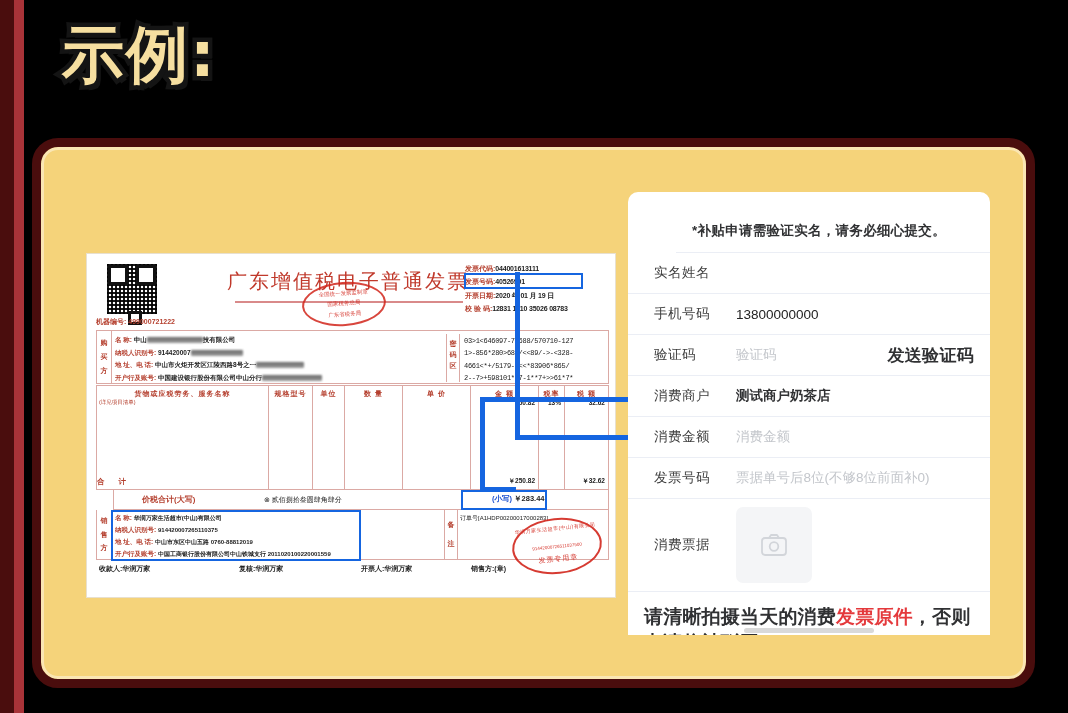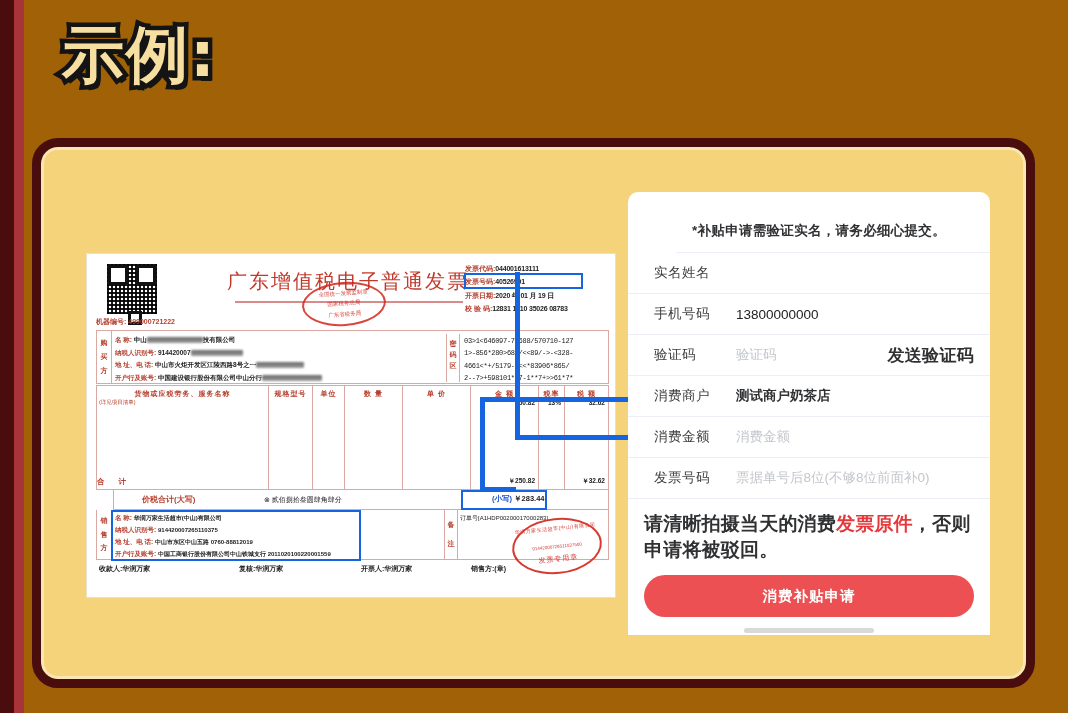--- a/index.html
+++ b/index.html
@@ -7,21 +7,21 @@
     width: 1068px; height: 713px;
     font-family: "Liberation Sans", "DejaVu Sans", sans-serif;
     overflow: hidden;
   }
   body { background: #b8383c; position: relative; }
 
   
   .page-frame {
     position: absolute;
     left: 0; top: 0; right: 0; bottom: 0;
-    background: #a16207;
+    background: #000000;
   }
   .left-stripe {
     position: absolute; left: 0; top: 0; width: 14px; height: 713px;
     background: #4a0d0d;
   }
   .left-stripe2 {
     position: absolute; left: 14px; top: 0; width: 10px; height: 713px;
     background: #a83338;
   }
 
@@ -476,20 +476,30 @@
     <div class="f-row">
       <div class="f-label">消费金额</div>
       <div class="f-value ph">消费金额</div>
     </div>
 
     <div class="f-row">
       <div class="f-label">发票号码</div>
       <div class="f-value ph">票据单号后8位(不够8位前面补0)</div>
     </div>
 
+    <div class="upload-row">
+      <div class="f-label">消费票据</div>
+      <div class="upload-box">
+        <svg width="26" height="22" viewBox="0 0 26 22">
+          <rect x="1" y="4" width="24" height="17" rx="3" fill="none" stroke="#d2d5da" stroke-width="1.8"></rect>
+          <path d="M8 4 L10 1 L16 1 L18 4" fill="none" stroke="#d2d5da" stroke-width="1.8" stroke-linejoin="round"></path>
+          <circle cx="13" cy="12.5" r="4.3" fill="none" stroke="#d2d5da" stroke-width="1.8"></circle>
+        </svg>
+      </div>
+    </div>
 
     <div class="warn-text">
       <span>请清晰拍摄当天的消费</span><span class="red">发票原件</span><span>，否则申请将被驳回。</span>
     </div>
 
     <div class="submit-btn">消费补贴申请</div>
     <div class="home-bar"></div>
   </div>
 </div>
 

